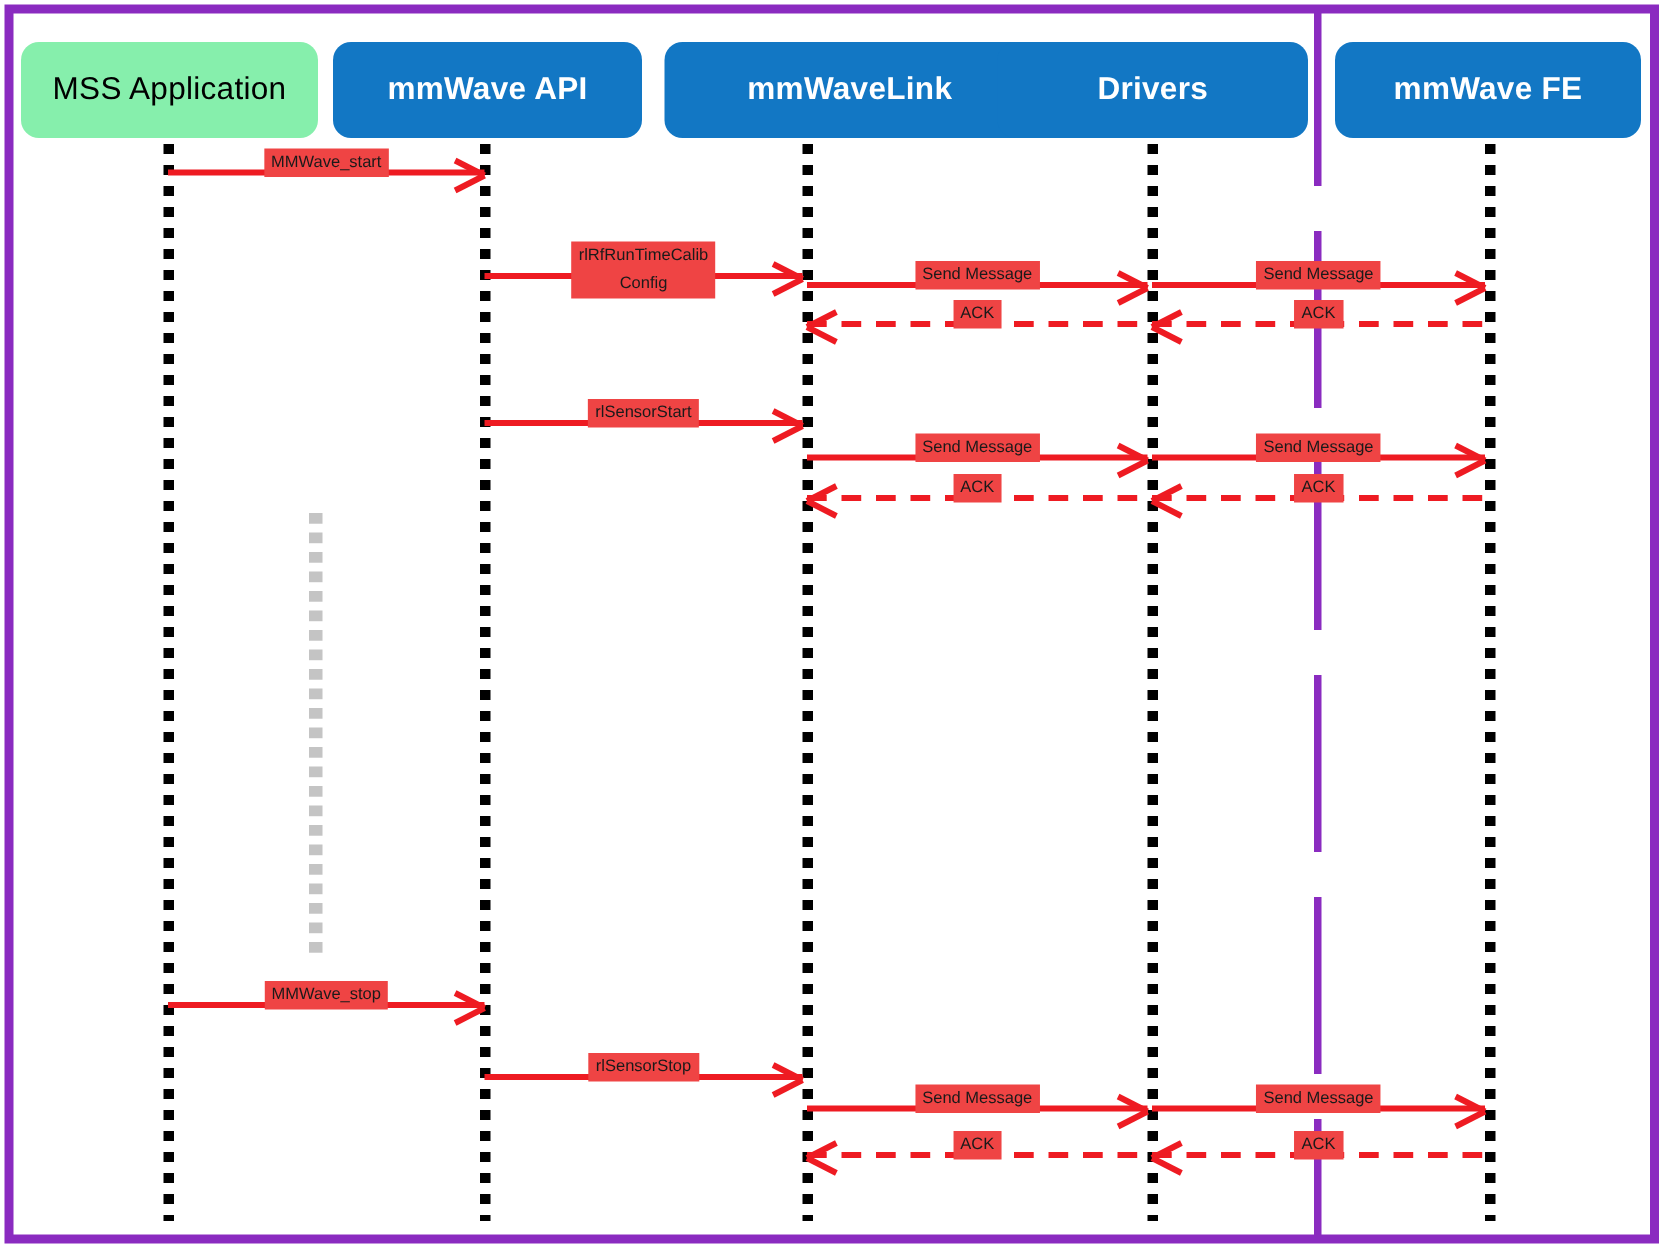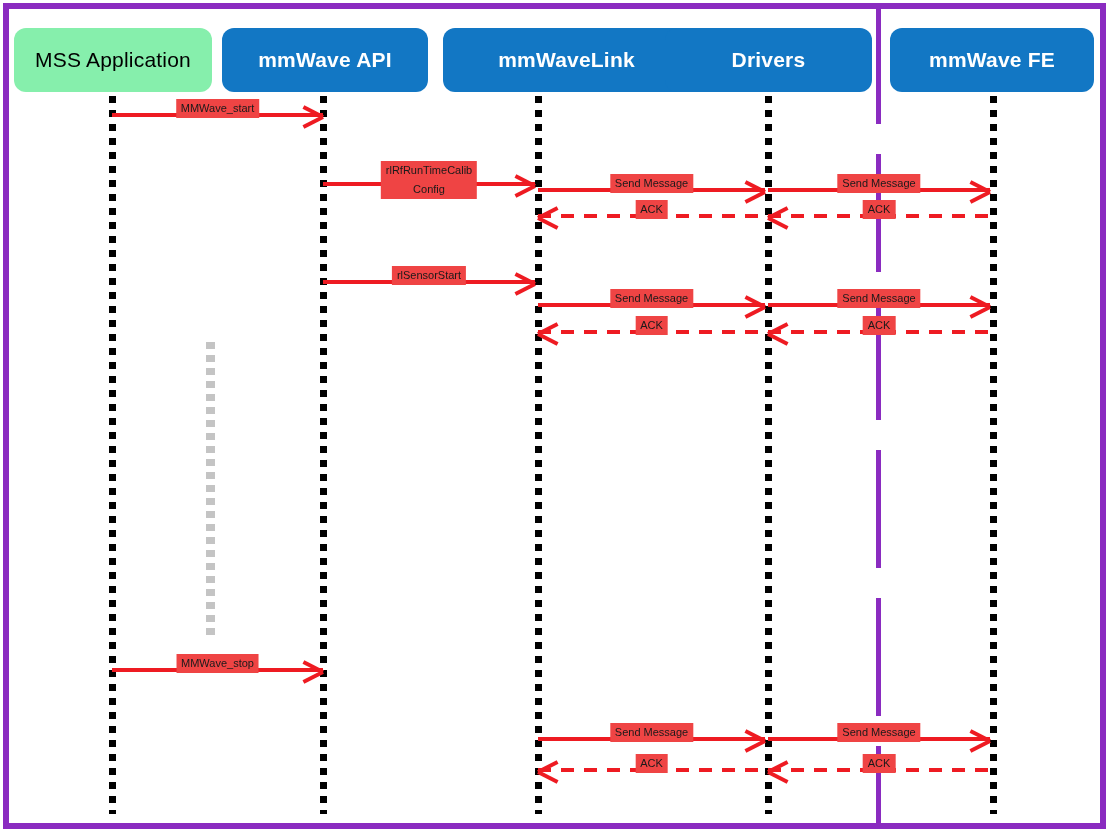--- a/index.html
+++ b/index.html
@@ -267,20 +267,28 @@
 
   <div class="msg solid" style="left:112px; top:655px; width:211px;">
     <div class="line"></div>
     <div class="arrow right" style="left:211px;">
         <i class="a"></i>
         <i class="b"></i>
       </div>
     <div class="msglabel">MMWave_stop</div>
   </div>
 
+  <div class="msg solid" style="left:323px; top:703px; width:212px;">
+    <div class="line"></div>
+    <div class="arrow right" style="left:212px;">
+        <i class="a"></i>
+        <i class="b"></i>
+      </div>
+    <div class="msglabel">rlSensorStop</div>
+  </div>
 
   <div class="msg solid" style="left:538px; top:724px; width:227px;">
     <div class="line"></div>
     <div class="arrow right" style="left:227px;">
         <i class="a"></i>
         <i class="b"></i>
       </div>
     <div class="msglabel">Send Message</div>
   </div>
 

